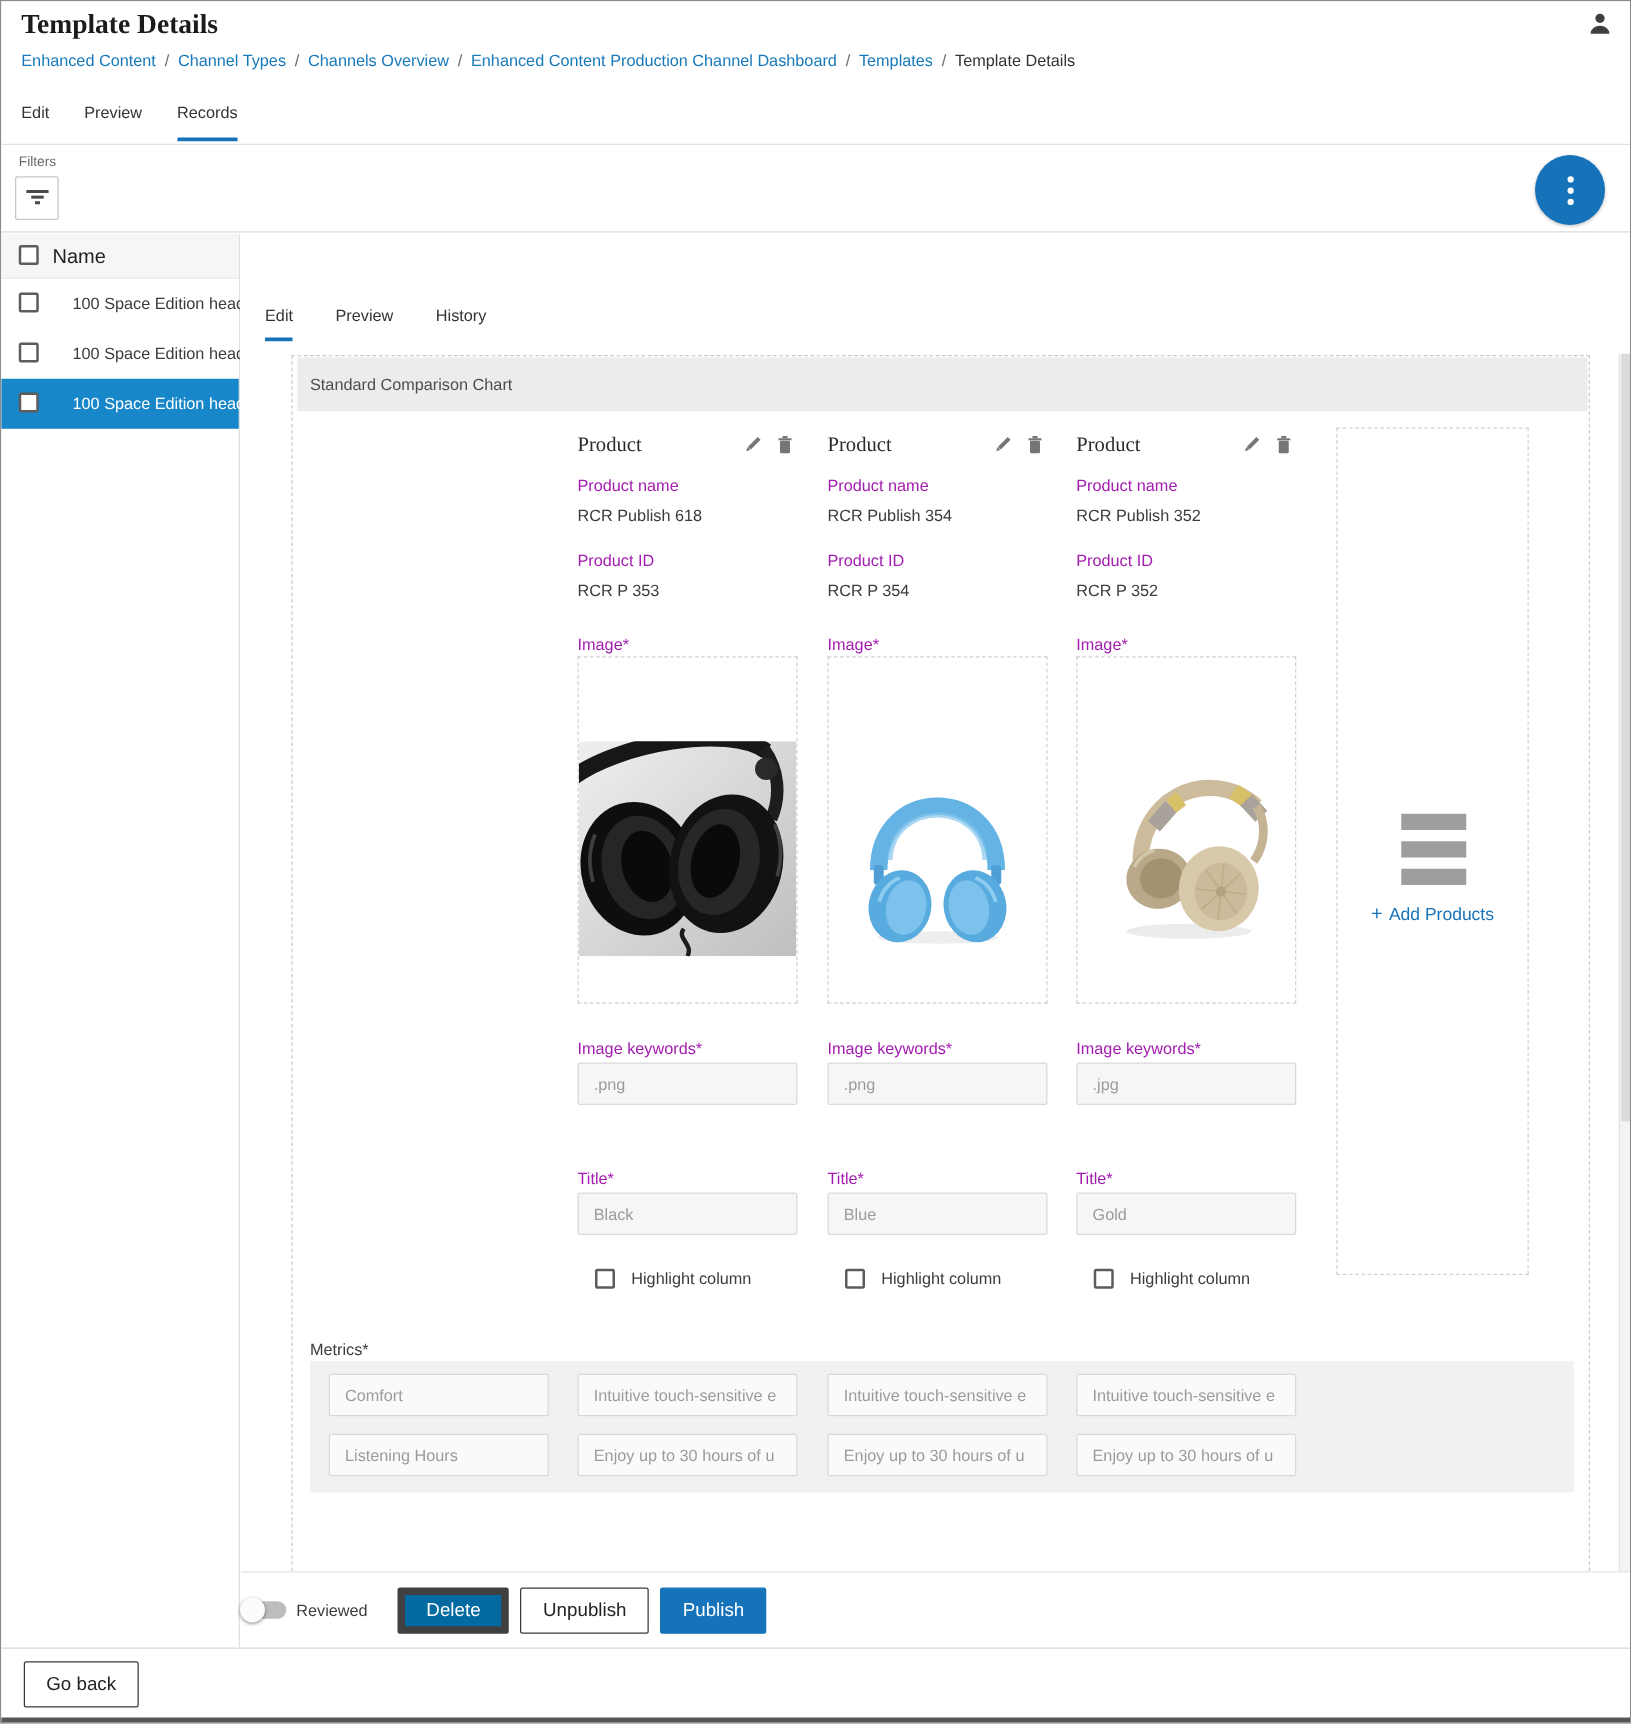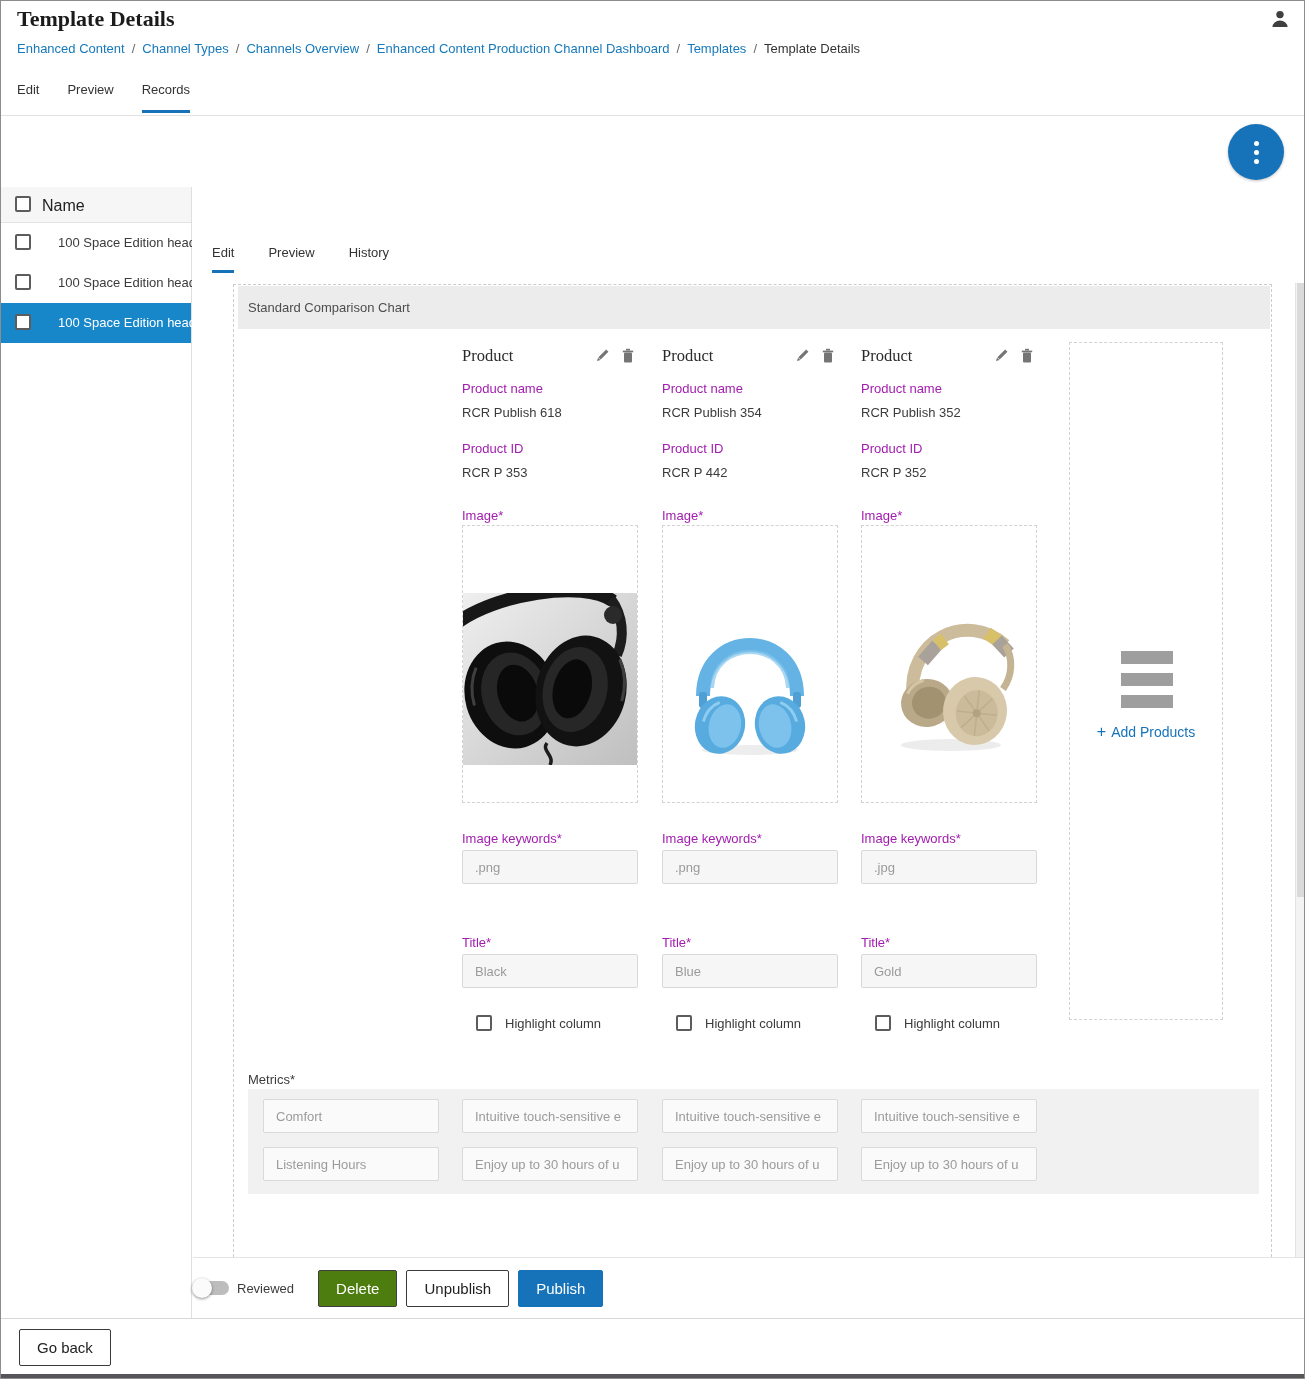--- a/index.html
+++ b/index.html
@@ -70,21 +70,21 @@
   .icon-btn { position:absolute; top:2px; width:16px; height:16px; cursor:pointer; }
   .icon-edit { right:28px; } .icon-trash { right:2px; }
   .f-label { position:absolute; left:0; color:#a21caf; }
   .f-value { position:absolute; left:0; color:#3b3b3b; }
   .img-box { position:absolute; left:0; top:183px; width:176px; height:278px;
              border:1px dashed #d2d2d2; background:#fff; cursor:pointer; overflow:hidden; }
   .photo { position:absolute; }
   .tin { position:absolute; left:0; width:176px; height:34px; background:#f6f6f6;
          border:1px solid #d9d9d9; border-radius:2px; padding:0 12px; font-size:13px;
          color:#9b9b9b; font-family:"Liberation Sans",sans-serif; }
-  .hl-row { position:absolute; left:14px; display:flex; align-items:center; gap:13px; }
+  .hl-row { position:absolute; left:14px; display:flex; gap:13px; }
 
   .add-box { position:absolute; left:835px; top:57px; width:154px; height:678px;
              border:1px dashed #d2d2d2; cursor:pointer; }
   .bars { position:absolute; left:51px; top:308px; width:52px; }
   .bars i { display:block; width:52px; height:13px; background:#9e9e9e; margin-bottom:9px; }
   .add-link { position:absolute; left:0; top:380px; width:100%; text-align:center;
               color:#1673b9; font-size:14px; }
   .plus { font-size:16px; margin-right:5px; }
 
   .metrics-label { position:absolute; left:14px; top:787px; color:#3b3b3b; }
@@ -95,21 +95,21 @@
   .action-bar { position:absolute; left:0; top:1070px; width:100%; height:61px; background:#fff;
                 border-top:1px solid #e4e4e4; display:flex; align-items:center;
                 justify-content:flex-start; padding-right:10px; }
   .toggle-wrap { display:flex; align-items:center; gap:8px; margin-right:24px; }
   .toggle { position:relative; width:36px; height:14px; background:#bdbdbd; border-radius:7px; cursor:pointer; }
   .knob { position:absolute; left:-1px; top:-3px; width:20px; height:20px; border-radius:50%;
           background:#fbfbfb; box-shadow:0 1px 3px rgba(0,0,0,.45); }
   .btn { height:37px; padding:0 17px; font-size:15px; border-radius:2px; cursor:pointer;
          font-family:"Liberation Sans",sans-serif; display:inline-flex; align-items:center; }
   .btn + .btn { margin-left:9px; }
-  .btn-red { background:#4d7c0f; color:#fff; border:1px solid #404040; }
+  .btn-red { background:#0369a1; color:#fff; border:6px solid #404040; }
   .btn-outline { background:#fff; color:#222; border:1px solid #3a3a3a; }
   .btn-blue { background:#1673b9; color:#fff; border:1px solid #1673b9; }
   .btn-gray { background:#f4f4f4; color:#5a5a5a; border:1px solid #4a4a4a; }
 
   
   .d-scroll { position:absolute; right:2px; top:96px; width:9px; height:974px;
               background:#f3f3f3; border-left:1px solid #e3e3e3; cursor:pointer; }
   .d-thumb { position:absolute; left:1px; top:0; width:8px; height:63%; background:#dadada; }
 
   
@@ -135,20 +135,32 @@
     <nav class="breadcrumb">
       <span class="crumb">Enhanced Content</span><span class="crumb-sep">/</span><span class="crumb">Channel Types</span><span class="crumb-sep">/</span><span class="crumb">Channels Overview</span><span class="crumb-sep">/</span><span class="crumb">Enhanced Content Production Channel Dashboard</span><span class="crumb-sep">/</span><span class="crumb">Templates</span><span class="crumb-sep">/</span><span class="crumb current">Template Details</span>
     </nav>
     <div class="app-tabs">
       <span class="tab">Edit</span>
       <span class="tab">Preview</span>
       <span class="tab active">Records</span>
     </div>
   </div>
 
+  <div class="filter-bar">
+    <div class="filters-label">Filters</div>
+    <div class="filter-btn">
+      <span>
+        <svg width="18" height="14" viewBox="0 0 18 14">
+            <rect x="0" y="2" width="18" height="2.4" fill="#4a4a4a"></rect>
+            <rect x="4" y="6.5" width="10" height="2.4" fill="#4a4a4a"></rect>
+            <rect x="7" y="11" width="4" height="2.4" fill="#4a4a4a"></rect>
+          </svg>
+      </span>
+    </div>
+  </div>
   <div class="fab">
     <span style="display:flex;flex-direction:column;gap:4px;">
         <i style="width:5px;height:5px;border-radius:50%;background:#fff;display:block;"></i>
         <i style="width:5px;height:5px;border-radius:50%;background:#fff;display:block;"></i>
         <i style="width:5px;height:5px;border-radius:50%;background:#fff;display:block;"></i>
       </span>
   </div>
 
   <aside class="record-list">
     <div class="rl-header">
@@ -249,21 +261,21 @@
               </svg></span>
           <span class="icon-btn icon-trash"><svg viewBox="0 0 16 16" width="16" height="16" fill="#757575">
                 <rect x="4" y="4.6" width="8" height="10" rx="1"></rect>
                 <rect x="2.8" y="2.6" width="10.4" height="1.7"></rect>
                 <rect x="6" y="0.8" width="4" height="1.7"></rect>
               </svg></span>
         </div>
         <div class="f-label" style="top:39px">Product name</div>
         <div class="f-value" style="top:63px">RCR Publish 354</div>
         <div class="f-label" style="top:99px">Product ID</div>
-        <div class="f-value" style="top:123px">RCR P 442</div>
+        <div class="f-value" style="top:123px">RCR P 354</div>
         <div class="f-label" style="top:166px">Image*</div>
         <div class="img-box">
           <svg class="photo" style="left:19px;top:74px;" width="136" height="158" viewBox="0 0 136 158">
             <ellipse cx="68" cy="150" rx="48" ry="5" fill="#ededed"></ellipse>
             <path d="M21,96 C21,28 115,28 115,96" stroke="#64b3e4" stroke-width="14" fill="none"></path>
             <path d="M30,88 C32,40 104,40 106,88" stroke="#84c6ec" stroke-width="4" fill="none" opacity="0.7"></path>
             <rect x="17" y="92" width="8" height="16" rx="3" fill="#4f9fd4"></rect>
             <rect x="111" y="92" width="8" height="16" rx="3" fill="#4f9fd4"></rect>
             <g transform="rotate(12 38 125)">
               <ellipse cx="38" cy="125" rx="25" ry="29" fill="#58abdf"></ellipse>

